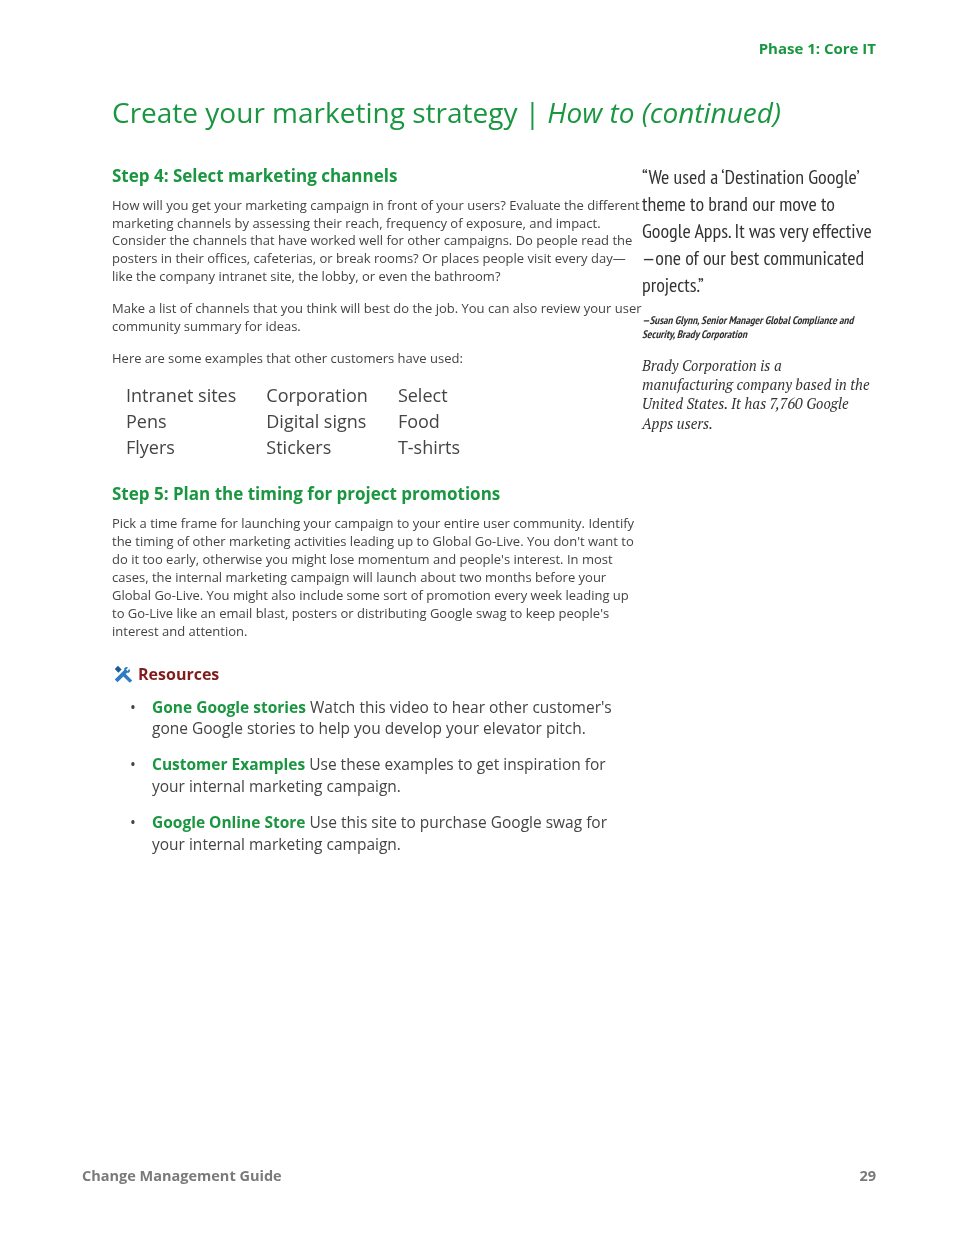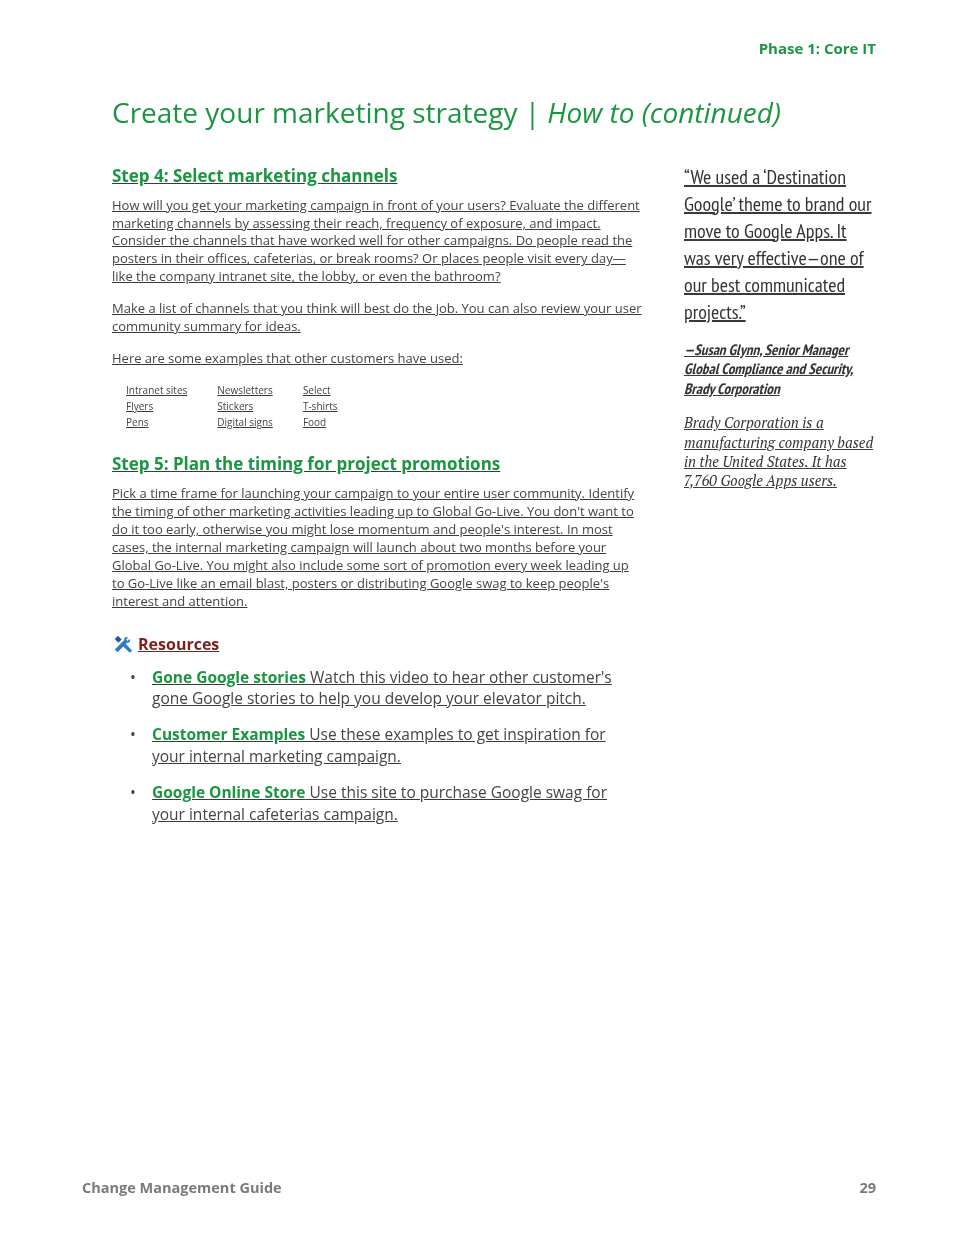--- a/index.html
+++ b/index.html
@@ -30,22 +30,20 @@
     font-weight:400;
     color:#1a9641;
     margin:0 0 34px 0;
     line-height:1.2;
   }
   h1.title .title-sub{
     font-style:italic;
   }
   .columns{
     display:flex;
-    gap:42px;
-    text-decoration:underline;
   }
   .main-col{
     flex:0 0 530px;
   }
   .side-col{
     flex:1;
     padding-top:0;
   }
   h2.step{
     color:#1a9641;
@@ -55,21 +53,21 @@
   }
   p.body{
     font-size:13px;
     line-height:1.38;
     margin:0 0 14px 0;
     color:#444;
   }
   table.channels{
     border-collapse:collapse;
     margin:8px 0 22px 14px;
-    font-size:10px;
+    font-size:18px;
     color:#444;
   }
   table.channels td{
     padding:1px 30px 1px 0;
     white-space:nowrap;
   }
   .resources-head{
     display:flex;
     align-items:center;
     gap:4px;
@@ -106,39 +104,39 @@
   }
   .quote{
     font-size:20px;
     line-height:1.35;
     color:#333;
     margin:0 0 14px 0;
   }
   .attribution{
     font-style:italic;
     font-weight:700;
-    font-size:15px;
+    font-size:11px;
     line-height:1.32;
     color:#333;
     margin:2px 0 12px 0;
   }
   .company-note{
     font-style:italic;
     font-size:14.5px;
     line-height:1.32;
     color:#333;
     font-family:"PT Serif",Georgia,serif;
   }
   .quote, .attribution{
     font-family:"PT Sans Narrow","Arial Narrow",Arial,sans-serif;
     font-stretch:condensed;
   }
   .footer{
     position:absolute;
-    bottom:38px;
+    bottom:50px;
     left:82px;
     right:78px;
     display:flex;
     justify-content:space-between;
     font-size:14.5px;
     font-weight:700;
     color:#7a7a7a;
   }
   .tools-icon{
     width:22px;height:22px;flex:0 0 22px;
@@ -159,53 +157,53 @@
 
       <h2 class="step">Step 4: Select marketing channels</h2>
       <p class="body">How will you get your marketing campaign in front of your users? Evaluate the different marketing channels by assessing their reach, frequency of exposure, and impact. Consider the channels that have worked well for other campaigns. Do people read the posters in their offices, cafeterias, or break rooms? Or places people visit every day—like the company intranet site, the lobby, or even the bathroom?</p>
       <p class="body">Make a list of channels that you think will best do the job. You can also review your user community summary for ideas.</p>
       <p class="body">Here are some examples that other customers have used:</p>
 
       <table class="channels">
         <tbody>
             <tr>
           <td>Intranet sites</td>
-          <td>Newsletters</td>
+          <td>Corporation</td>
           <td>Select</td>
+        </tr>
+        <tr>
+          <td>Pens</td>
+          <td>Digital signs</td>
+          <td>Food</td>
         </tr>
         <tr>
           <td>Flyers</td>
           <td>Stickers</td>
           <td>T-shirts</td>
-        </tr>
-        <tr>
-          <td>Pens</td>
-          <td>Digital signs</td>
-          <td>Food</td>
         </tr>
       </tbody>
         </table>
 
       <h2 class="step">Step 5: Plan the timing for project promotions</h2>
       <p class="body">Pick a time frame for launching your campaign to your entire user community. Identify the timing of other marketing activities leading up to Global Go-Live. You don't want to do it too early, otherwise you might lose momentum and people's interest. In most cases, the internal marketing campaign will launch about two months before your Global Go-Live. You might also include some sort of promotion every week leading up to Go-Live like an email blast, posters or distributing Google swag to keep people's interest and attention.</p>
 
       <div class="resources-head">
         <span class="tools-icon">
           <svg viewBox="0 0 24 24" width="22" height="22">
             <path fill="#2e7cc2" d="M22 19l-7-7 1.4-1.4c.8.3 1.8.1 2.5-.6 1-1 1-2.6 0-3.5l-2.1 2.1-1.4-1.4 2.1-2.1c-1-1-2.6-1-3.5 0-.7.7-.9 1.7-.6 2.5L3 18l3 3 6.4-6.4 7 7 2.6-2.6z"></path>
             <path fill="#1a5a96" d="M6.5 3L3 6.5l4 4L10.5 7z"></path>
           </svg>
         </span>
         <span class="label">Resources</span>
       </div>
 
       <ul class="res">
         <li><span class="link">Gone Google stories</span><span>  Watch this video to hear other customer's gone Google stories to help you develop your elevator pitch.</span></li>
         <li><span class="link">Customer Examples</span><span>  Use these examples to get inspiration for your internal marketing campaign.</span></li>
-        <li><span class="link">Google Online Store</span><span>  Use this site to purchase Google swag for your internal cafeterias campaign.</span></li>
+        <li><span class="link">Google Online Store</span><span>  Use this site to purchase Google swag for your internal marketing campaign.</span></li>
       </ul>
 
     </div>
 
     <div class="side-col">
       <p class="quote">“We used a ‘Destination Google’ theme to brand our move to Google Apps. It was very effective—one of our best communicated projects.”</p>
       <p class="attribution">—Susan Glynn, Senior Manager Global Compliance and Security, Brady Corporation</p>
       <p class="company-note">Brady Corporation is a manufacturing company based in the United States. It has 7,760 Google Apps users.</p>
     </div>
   </div>

